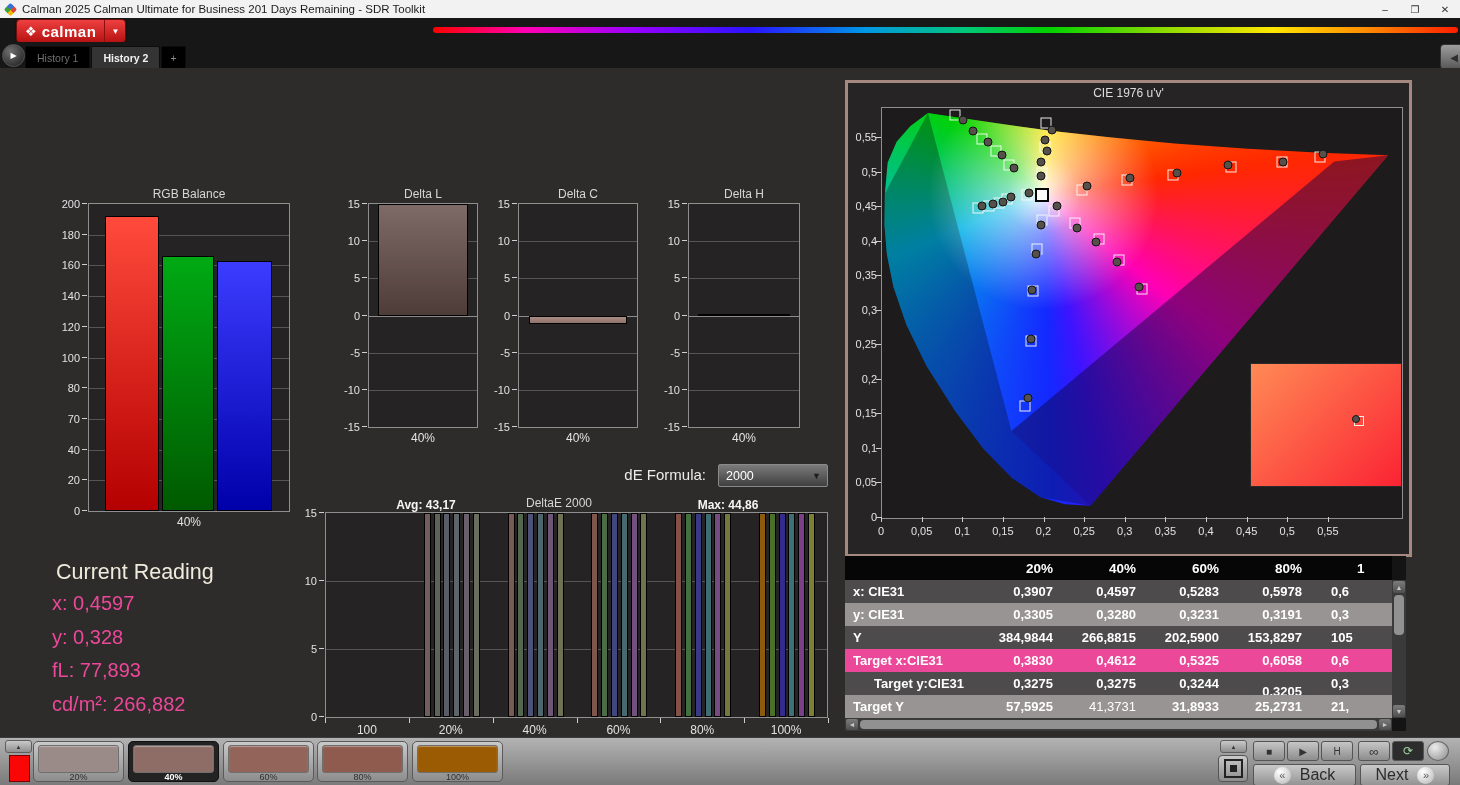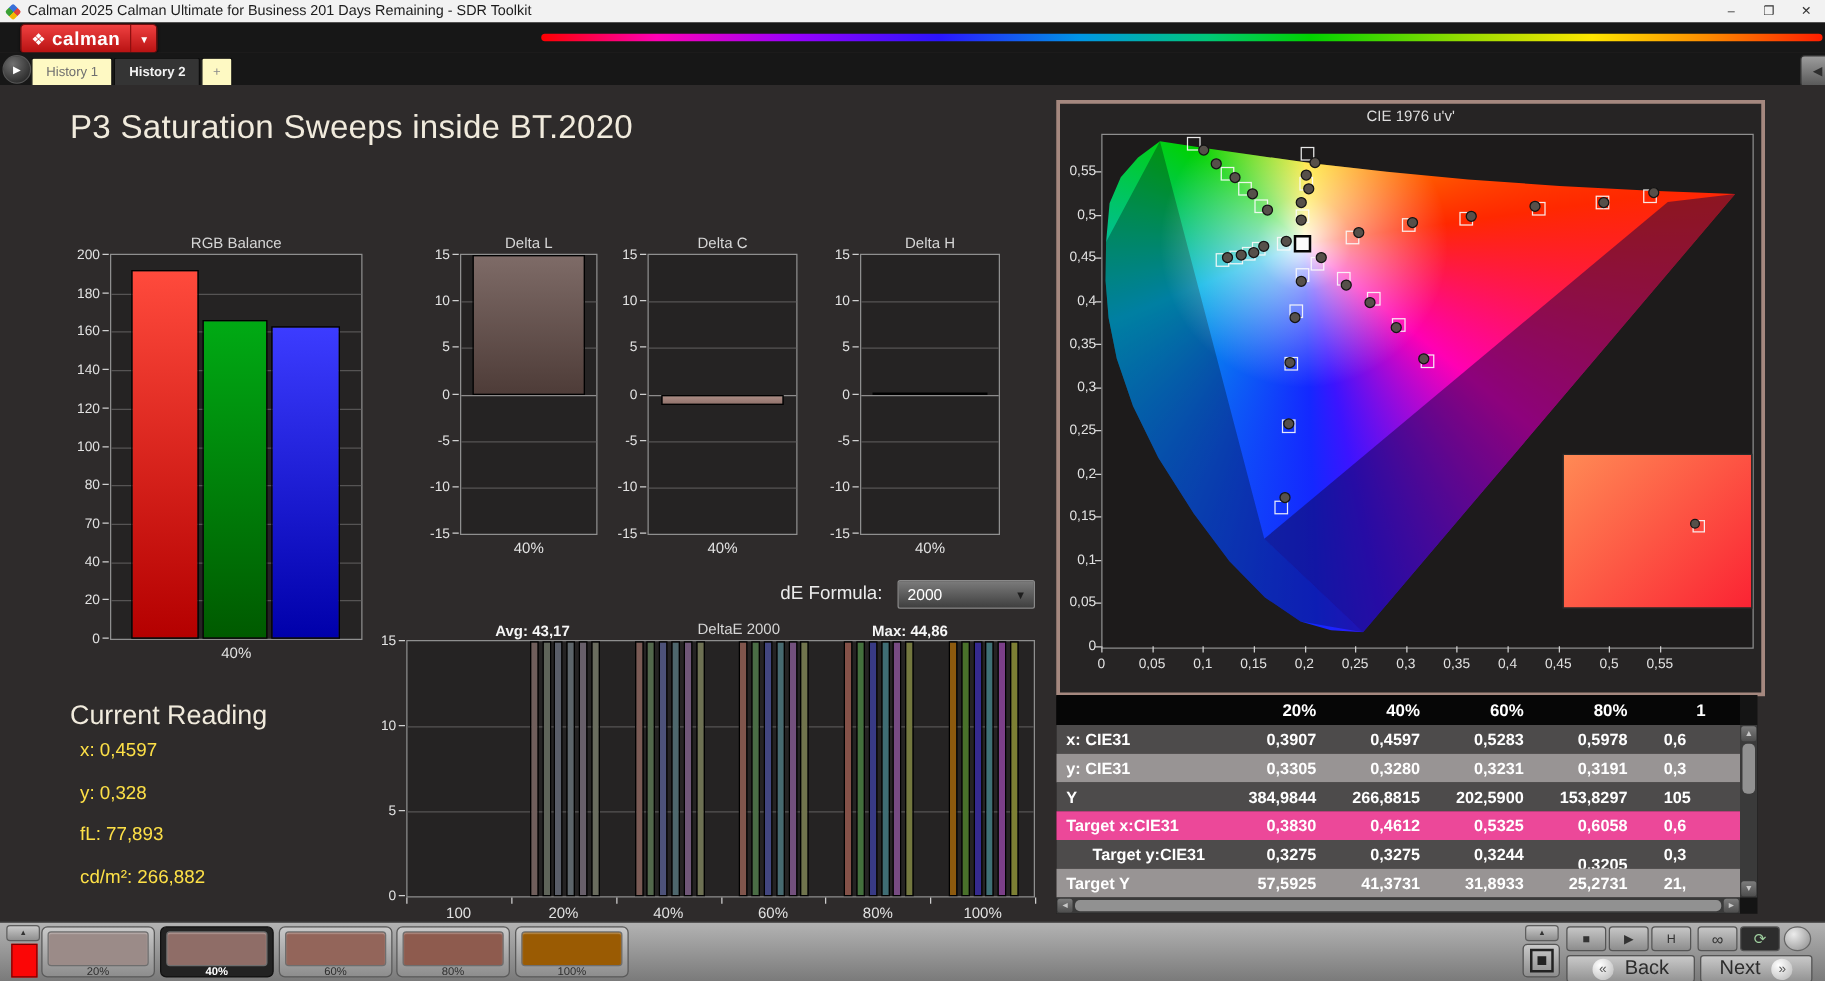--- a/index.html
+++ b/index.html
@@ -20,21 +20,21 @@
   .logo-text{color:#fff;font-weight:bold;font-size:15px;letter-spacing:.5px;line-height:1}
   .logo-caret{width:20px;display:flex;align-items:center;justify-content:center;color:#fff;font-size:8px}
   .rainbow{position:absolute;left:433px;right:2px;top:9px;height:6px;border-radius:3px;
     background:linear-gradient(90deg,#ff0000 0%,#ff00b4 9%,#9600ff 20%,#2a14ff 31%,#0096e6 42%,#00c878 52%,#00d200 60%,#96dc00 72%,#ffe600 82%,#ff8c00 91%,#ff1e00 100%)}
   
   .tabrow{position:absolute;left:0;top:42px;width:1460px;height:26px;background:#171717;border-bottom:1px solid #0a0a0a}
   .nav-round{position:absolute;left:2px;top:2px;width:21px;height:21px;border-radius:50%;
     background:radial-gradient(circle at 35% 30%,#707070,#1a1a1a);border:1px solid #555;color:#fff;
     font-size:8px;display:flex;align-items:center;justify-content:center}
   .tabs{position:absolute;left:25px;top:4px;display:flex;gap:1px;height:22px}
-  .tab{display:flex;align-items:center;padding:0 11px;font-size:10.5px;background:#fef9c3;color:#6f6f6f;
+  .tab{display:flex;align-items:center;padding:0 11px;font-size:10.5px;background:#000000;color:#6f6f6f;
     border:1px solid #0d0d0d;border-bottom:none;border-radius:2px 2px 0 0}
   .tab.active{background:#343434;color:#f2f2f2;font-weight:bold}
   .tab.plus{padding:0 8px;color:#8a8a8a}
   .dd-cluster{position:absolute;right:52px;top:2px;display:flex;gap:6px;align-items:center}
   .dd{width:92px;height:22px;border-radius:3px;background:linear-gradient(180deg,#939393,#4d4d4d);
     border:1px solid #2a2a2a;display:flex;align-items:center;position:relative;padding-left:8px;box-sizing:border-box}
   .dd::before{content:"";position:absolute;left:2px;top:3px;bottom:3px;width:3px;background:#ffe600}
   .dd-label{color:#fff;font-size:8.5px;line-height:1.15;padding-right:14px}
   .dd-caret{position:absolute;right:3px;top:50%;transform:translateY(-50%);width:14px;height:14px;border-radius:50%;
     background:radial-gradient(circle at 35% 30%,#f2f2f2,#9a9a9a);color:#444;font-size:7px;
@@ -51,21 +51,21 @@
   .chart-title{position:absolute;color:#d6d6d6;font-size:12px;white-space:nowrap;transform:translateX(-50%)}
   .xlab{position:absolute;color:#e2e2e2;font-size:12px;white-space:nowrap;transform:translateX(-50%)}
   .ylab{position:absolute;color:#e2e2e2;font-size:11px;text-align:right;transform:translateY(-50%)}
   .grid{position:absolute;height:1px;background:#565454}
   .grid.zero{background:#8d8b8b}
   .tickh{position:absolute;width:5px;height:1px;background:#cfcfcf}
   .tickv{position:absolute;width:1px;height:5px;background:#cfcfcf}
   .bar{position:absolute;border:1px solid #000;box-sizing:border-box}
   .stat-label{position:absolute;color:#f5f5f5;font-size:12px;font-weight:bold;white-space:nowrap;transform:translateX(-50%)}
   .reading-head{position:absolute;left:56px;font-size:21.5px;color:#f1ebdd}
-  .reading-line{position:absolute;left:64px;font-size:15px;color:#fde047}
+  .reading-line{position:absolute;left:52px;font-size:20px;color:#ec4899}
   .formula-label{position:absolute;color:#ececec;font-size:15px}
   .formula-dd{position:absolute;width:110px;height:23px;border:1px solid #8a8a8a;border-radius:2px;
     background:linear-gradient(180deg,#7b7b7b,#3f3f3f);display:flex;align-items:center;box-sizing:border-box;
     padding-left:7px;color:#fff;font-size:12.5px}
   .formula-dd .car{margin-left:auto;margin-right:6px;color:#1e1e1e;font-size:9px}
   
   .cie-panel{position:absolute;left:845px;top:12px;width:561px;height:471px;background:#262424;
     border:3px solid #a5887f;box-sizing:content-box}
   .cie-title{position:absolute;left:50%;top:3px;transform:translateX(-50%);color:#dedede;font-size:12px}
   .cie-plot{position:absolute;left:33px;top:24px;width:520px;height:410px;background:#1d1b1b;border:1px solid #8f8f8f}
@@ -143,21 +143,20 @@
   <div class="nav-round">▶</div>
   <div class="tabs">
     <div class="tab">History 1</div>
     <div class="tab active">History 2</div>
     <div class="tab plus">+</div>
   </div>
   <div class="collapse-btn">◀</div>
 </div>
 
 <div class="main" id="main">
-  <div class="page-title">P3 Saturation Sweeps inside BT.2020</div>
 
   <div id="charts-layer" style="position:absolute;inset:0">
       <div class="plot" style="left: 88px; top: 135px; width: 202px; height: 309px;">
         <div class="grid" style="left: 0px; right: 0px; top: 276.3px;"></div>
         <div class="grid" style="left: 0px; right: 0px; top: 245.6px;"></div>
         <div class="grid" style="left: 0px; right: 0px; top: 214.9px;"></div>
         <div class="grid" style="left: 0px; right: 0px; top: 184.2px;"></div>
         <div class="grid" style="left: 0px; right: 0px; top: 153.5px;"></div>
         <div class="grid" style="left: 0px; right: 0px; top: 122.8px;"></div>
         <div class="grid" style="left: 0px; right: 0px; top: 92.1px;"></div>
@@ -299,21 +298,21 @@
       </div>
       <div class="chart-title" style="left: 576.5px; top: 428px;"></div>
       <div class="ylab" style="left: 283px; top: 649px; width: 34px;">0</div>
       <div class="tickh" style="left: 319px; top: 648px;"></div>
       <div class="ylab" style="left: 283px; top: 581px; width: 34px;">5</div>
       <div class="tickh" style="left: 319px; top: 580px;"></div>
       <div class="ylab" style="left: 283px; top: 513px; width: 34px;">10</div>
       <div class="tickh" style="left: 319px; top: 512px;"></div>
       <div class="ylab" style="left: 283px; top: 445px; width: 34px;">15</div>
       <div class="tickh" style="left: 319px; top: 444px;"></div>
-      <div class="chart-title" style="left: 591px; top: 428px;">DeltaE 2000</div>
+      <div class="chart-title" style="left: 559px; top: 428px;">DeltaE 2000</div>
       <div class="stat-label" style="left: 426px; top: 430px;">Avg: 43,17</div>
       <div class="stat-label" style="left: 728px; top: 430px;">Max: 44,86</div>
       <div class="xlab" style="left: 366.917px; top: 655px;">100</div>
       <div class="tickv" style="left: 325px; top: 650px;"></div>
       <div class="xlab" style="left: 450.75px; top: 655px;">20%</div>
       <div class="tickv" style="left: 408.833px; top: 650px;"></div>
       <div class="xlab" style="left: 534.583px; top: 655px;">40%</div>
       <div class="tickv" style="left: 492.667px; top: 650px;"></div>
       <div class="xlab" style="left: 618.417px; top: 655px;">60%</div>
       <div class="tickv" style="left: 576.5px; top: 650px;"></div>
@@ -507,21 +506,21 @@
         <div class="tcell lbl" style="width: 140px; padding-left: 29px;">Target y:CIE31</div>
         <div class="tcell" style="width: 83px; font-weight: 600;">0,3275</div>
         <div class="tcell" style="width: 83px; font-weight: 600;">0,3275</div>
         <div class="tcell" style="width: 83px; font-weight: 600;">0,3244</div>
         <div class="tcell" style="width: 83px; font-weight: 600; margin-top: 15px;">0,3205</div>
         <div class="tcell lbl" style="width: 73px; padding-left: 14px; font-weight: 600;">0,3</div>
       </div>
       <div class="trow" style="top: 139px; background: rgb(152, 148, 148);">
         <div class="tcell lbl" style="width: 140px;">Target Y</div>
         <div class="tcell" style="width: 83px; font-weight: 600;">57,5925</div>
-        <div class="tcell" style="width: 83px; font-weight: 700;">41,3731</div>
+        <div class="tcell" style="width: 83px; font-weight: 400;">41,3731</div>
         <div class="tcell" style="width: 83px; font-weight: 600;">31,8933</div>
         <div class="tcell" style="width: 83px; font-weight: 600;">25,2731</div>
         <div class="tcell lbl" style="width: 73px; padding-left: 14px; font-weight: 600;">21,</div>
       </div>
       <div class="vscroll" style="right: 0px; top: 24px; width: 14px; height: 138px;">
         <div class="scroll-btn" style="left: 1px; top: 1px; width: 12px; height: 12px;">▲</div>
         <div class="scroll-btn" style="left: 1px; bottom: 1px; width: 12px; height: 12px;">▼</div>
         <div class="thumb" style="left: 2px; top: 15px; width: 10px; height: 40px;"></div>
       </div>
       <div class="hscroll" style="left: 0px; right: 14px; top: 162px; height: 13px;">

